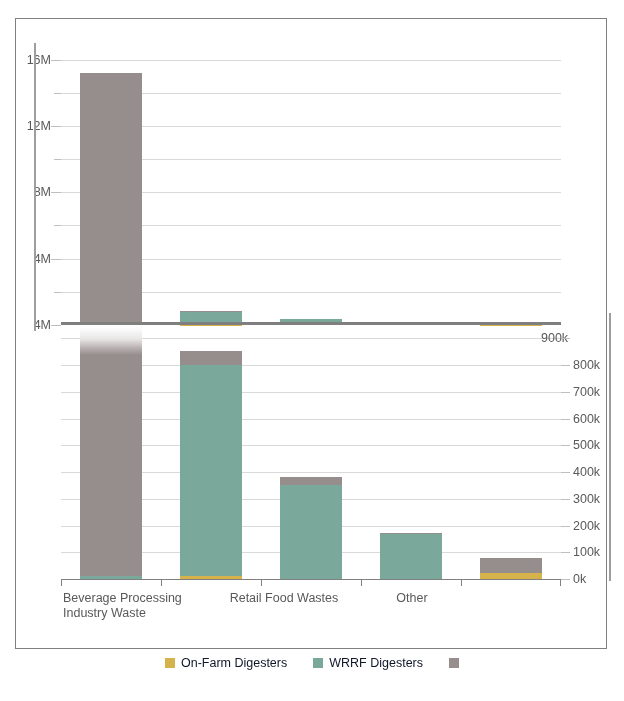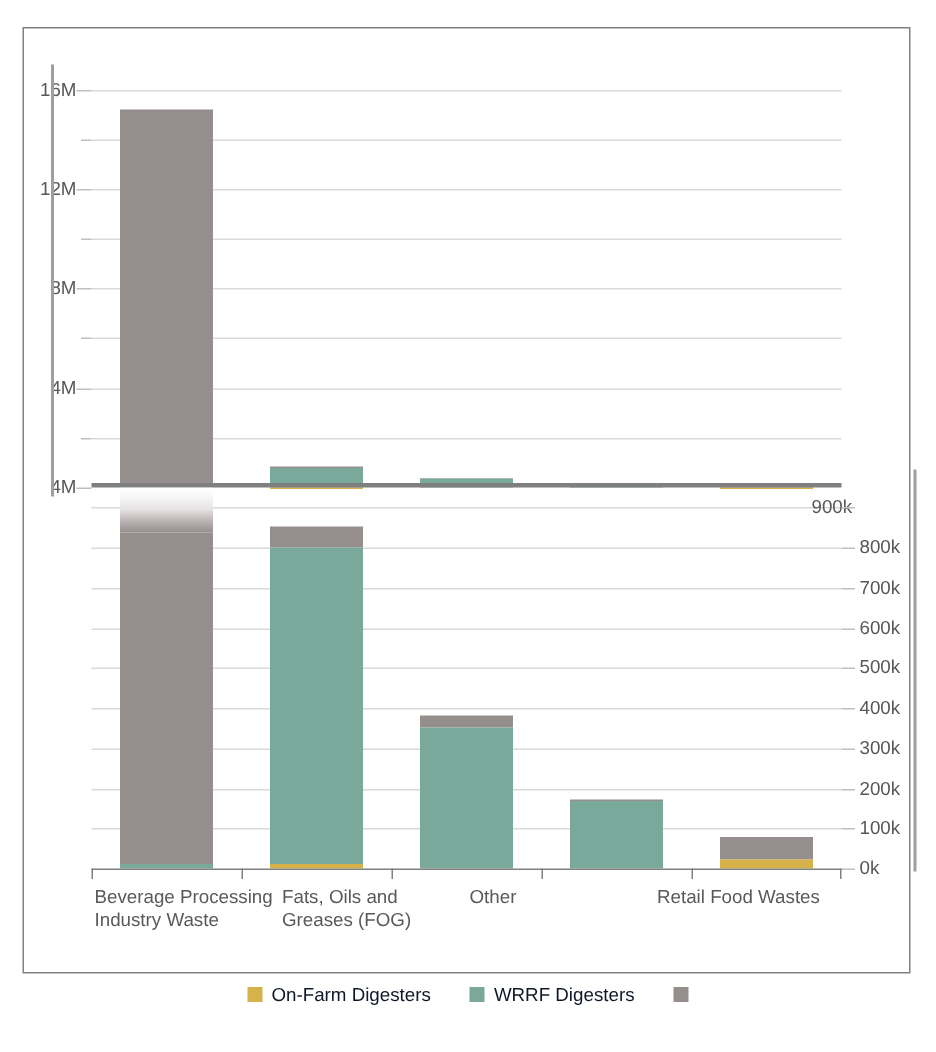--- a/index.html
+++ b/index.html
@@ -322,23 +322,22 @@
   <div class="cattick" style="left: 0px;"></div>
       <div class="cattick" style="left: 100px;"></div>
       <div class="cattick" style="left: 200px;"></div>
       <div class="cattick" style="left: 300px;"></div>
       <div class="cattick" style="left: 400px;"></div>
       <div class="cattick" style="left: 499px;"></div>
     </div>
 
   <div id="cat-labels">
       <div class="cat-label">Beverage Processing Industry Waste</div>
-      <div class="cat-label">Fats, Oils and Greases (FOG)</div>
+      <div class="cat-label">Retail Food Wastes</div>
       <div class="cat-label">Other</div>
-      <div class="cat-label">Retail Food Wastes</div>
     </div>
 
   <div id="legend">
       <div class="legend-item">
         <span class="legend-swatch" style="background: rgb(214, 178, 74);"></span>
         <span class="legend-text">On-Farm Digesters</span>
       </div>
       <div class="legend-item">
         <span class="legend-swatch" style="background: rgb(122, 169, 156);"></span>
         <span class="legend-text">WRRF Digesters</span>

